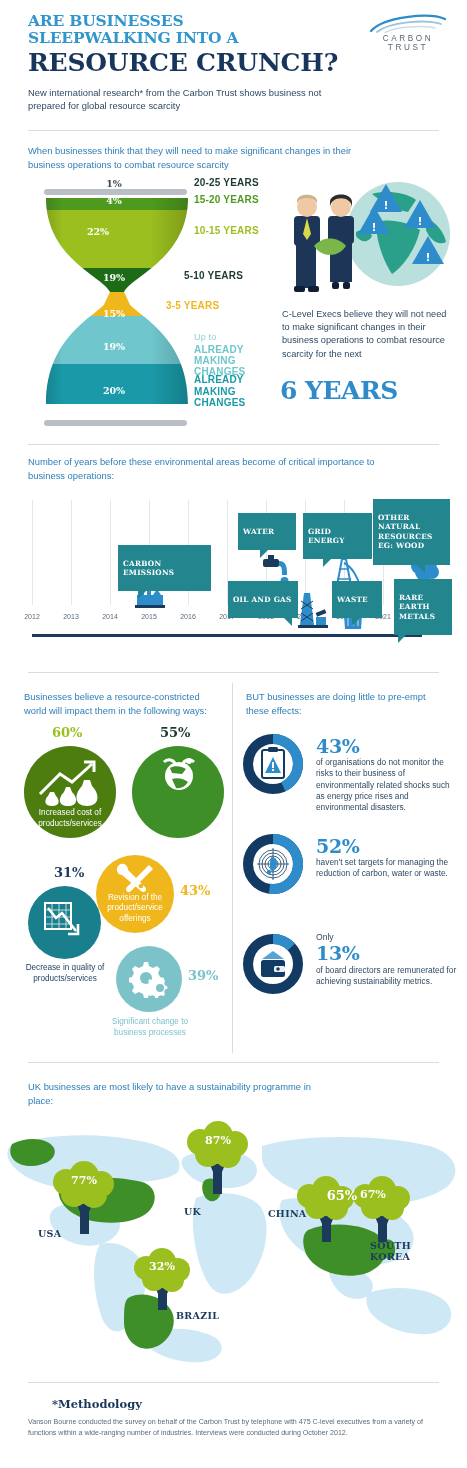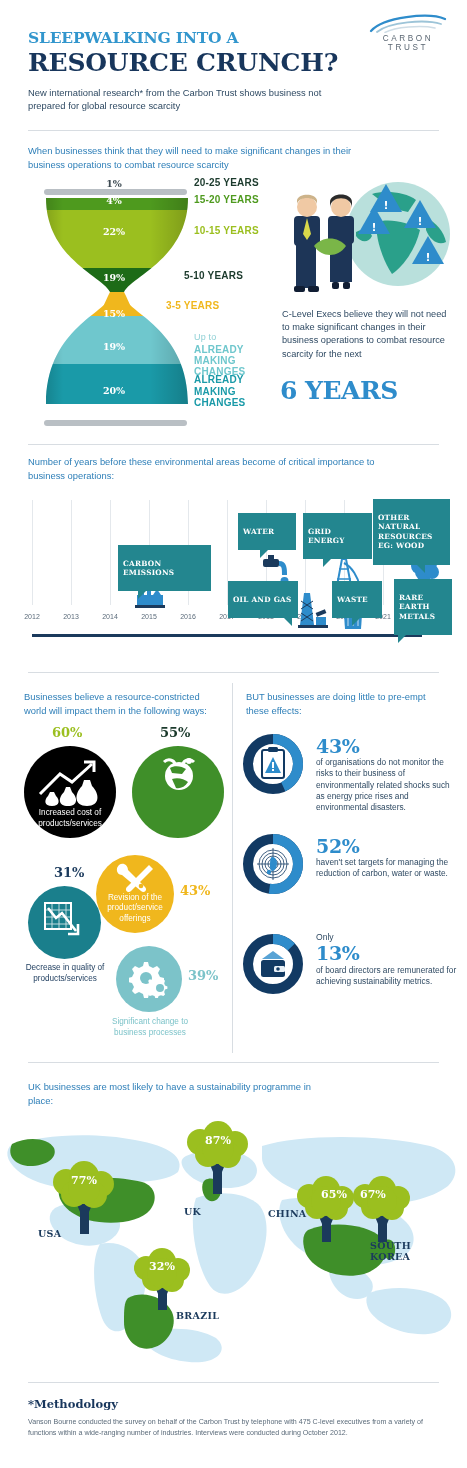--- a/index.html
+++ b/index.html
@@ -121,32 +121,32 @@
   .map-canvas { position: absolute; left: 0; top: 48px; width: 467px; height: 250px; }
   .country-label {
     position: absolute; font-family: "DejaVu Serif", serif; font-weight: bold;
     font-size: 9.5px; color: #1b3a5c; line-height: 11px; letter-spacing: 0.3px;
   }
 
   
   .method { position: absolute; left: 28px; top: 1397px; width: 415px; }
   .method h3 {
     font-family: "DejaVu Serif", serif; font-weight: bold;
-    font-size: 11.5px; color: #18365c; margin-bottom: 6px;
+    font-size: 11.5px; color: #18365c; margin-bottom: 6px; margin-left: 24px;
   }
   .method p { font-size: 7.1px; line-height: 10.5px; color: #5b6b7a; }
 </style>
 </head>
 <body>
 
 <div class="page">
 
   <div class="header">
     <div class="hl1">
-      <br>
+      <span>ARE BUSINESSES</span><br>
       <span>SLEEPWALKING INTO A</span>
     </div>
     <div class="hl2">RESOURCE CRUNCH?</div>
     <div class="sub">New international research* from the Carbon Trust shows business not prepared for global resource scarcity</div>
     <div class="logo">
       <svg width="82" height="20" viewBox="0 0 82 20">
         <path d="M4,18 C16,4 62,-1 78,6" stroke="#2e8ccb" stroke-width="2.2" fill="none" stroke-linecap="round"></path>
         <path d="M10,19 C22,9 58,6 74,11" stroke="#9dc4d8" stroke-width="1.8" fill="none" stroke-linecap="round"></path>
         <path d="M18,19.5 C28,14 54,12 68,15" stroke="#cfdde6" stroke-width="1.5" fill="none" stroke-linecap="round"></path>
       </svg>
@@ -190,21 +190,21 @@
       <g clip-path="url(#hgBot)">
         <rect x="0" y="112" width="150" height="24" fill="#f0b71d"></rect>
         <rect x="0" y="136" width="150" height="48" fill="#6fc7cd"></rect>
         <rect x="0" y="184" width="150" height="44" fill="#1a9aa8"></rect>
         <rect x="0" y="112" width="150" height="118" fill="url(#shTop)"></rect>
       </g>
     </svg>
 
     <div class="pct dark" style="left:60px; top:-2px;">1%</div>
     <div class="pct" style="left:60px; top:15px;">4%</div>
-    <div class="pct" style="left:60px; top:46px;">22%</div>
+    <div class="pct" style="left:44px; top:46px;">22%</div>
     <div class="pct" style="left:60px; top:92px;">19%</div>
     <div class="pct" style="left:60px; top:128px;">15%</div>
     <div class="pct" style="left:60px; top:161px;">19%</div>
     <div class="pct" style="left:60px; top:205px;">20%</div>
 
     <div class="hg-band-label" style="left:170px; top:-3px; color:#1b3a2c;">20-25 YEARS</div>
     <div class="hg-band-label" style="left:170px; top:14px; color:#4e9a1e;">15-20 YEARS</div>
     <div class="hg-band-label" style="left:170px; top:45px; color:#9bbf1f;">10-15 YEARS</div>
     <div class="hg-band-label" style="left:160px; top:90px; color:#1b3a2c;">5-10 YEARS</div>
     <div class="hg-band-label" style="left:142px; top:120px; color:#f0b71d;">3-5 YEARS</div>
@@ -367,21 +367,21 @@
     </div>
   </div>
 
   <div class="divider" style="left:28px; top:672px; width:411px;"></div>
   <div class="vdiv"></div>
 
   <div class="sec-label" style="left:24px; top:690px; width:195px;">Businesses believe a resource-constricted world will impact them in the following ways:</div>
 
   <div class="bubbles">
 
-    <div class="bub" style="left:4px; top:63px; width:92px; height:92px; background:#000000;">
+    <div class="bub" style="left:4px; top:63px; width:92px; height:92px; background:#4d7c0f;">
       <svg style="position:absolute; left:14px; top:14px;" width="64" height="48" viewBox="0 0 64 48">
         <path d="M2,34 L22,14 L34,22 L54,4" stroke="#fff" stroke-width="3" fill="none"></path>
         <path d="M46,2 L56,2 L56,12" stroke="#fff" stroke-width="3" fill="none"></path>
         <path d="M10,36 C6,40 6,46 14,46 C22,46 22,40 18,36 L16,32 L12,32 Z" fill="#fff"></path>
         <path d="M26,32 C20,38 20,46 30,46 C40,46 40,38 34,32 L32,27 L28,27 Z" fill="#fff"></path>
         <path d="M44,26 C36,34 36,46 49,46 C62,46 62,34 54,26 L52,20 L46,20 Z" fill="#fff"></path>
       </svg>
       <div class="bub-txt">Increased cost of products/services</div>
     </div>
     <div class="bub-pct" style="left:32px; top:42px; color:#9bbf1f;">60%</div>
@@ -591,21 +591,21 @@
               <circle cx="172" cy="164" r="12"></circle>
                 <circle cx="162" cy="157" r="15"></circle>
             </g>
           </g>
         </g>
       </svg>
 
       
       <div style="position:absolute; left:62px; top:58px; width:44px; text-align:center; font-family:'DejaVu Serif',serif; font-weight:bold; font-size:11px; color:#fff;">77%</div>
       <div style="position:absolute; left:196px; top:18px; width:44px; text-align:center; font-family:'DejaVu Serif',serif; font-weight:bold; font-size:11px; color:#fff;">87%</div>
-      <div style="position:absolute; left:312px; top:72px; width:44px; text-align:center; font-family:'DejaVu Serif',serif; font-weight:bold; font-size:11px; color:#fff;">65%</div>
+      <div style="position:absolute; left:320px; top:72px; width:44px; text-align:center; font-family:'DejaVu Serif',serif; font-weight:bold; font-size:13px; color:#fff;">65%</div>
       <div style="position:absolute; left:360px; top:72px; width:44px; text-align:left; font-family:'DejaVu Serif',serif; font-weight:bold; font-size:11px; color:#fff;">67%</div>
       <div style="position:absolute; left:140px; top:144px; width:44px; text-align:center; font-family:'DejaVu Serif',serif; font-weight:bold; font-size:11px; color:#fff;">32%</div>
 
       
       <div class="country-label" style="left:38px; top:112px;">USA</div>
       <div class="country-label" style="left:184px; top:90px;">UK</div>
       <div class="country-label" style="left:268px; top:92px;">CHINA</div>
       <div class="country-label" style="left:370px; top:124px; width:70px; white-space:pre-line;">SOUTH KOREA</div>
       <div class="country-label" style="left:176px; top:194px;">BRAZIL</div>
     </div>

